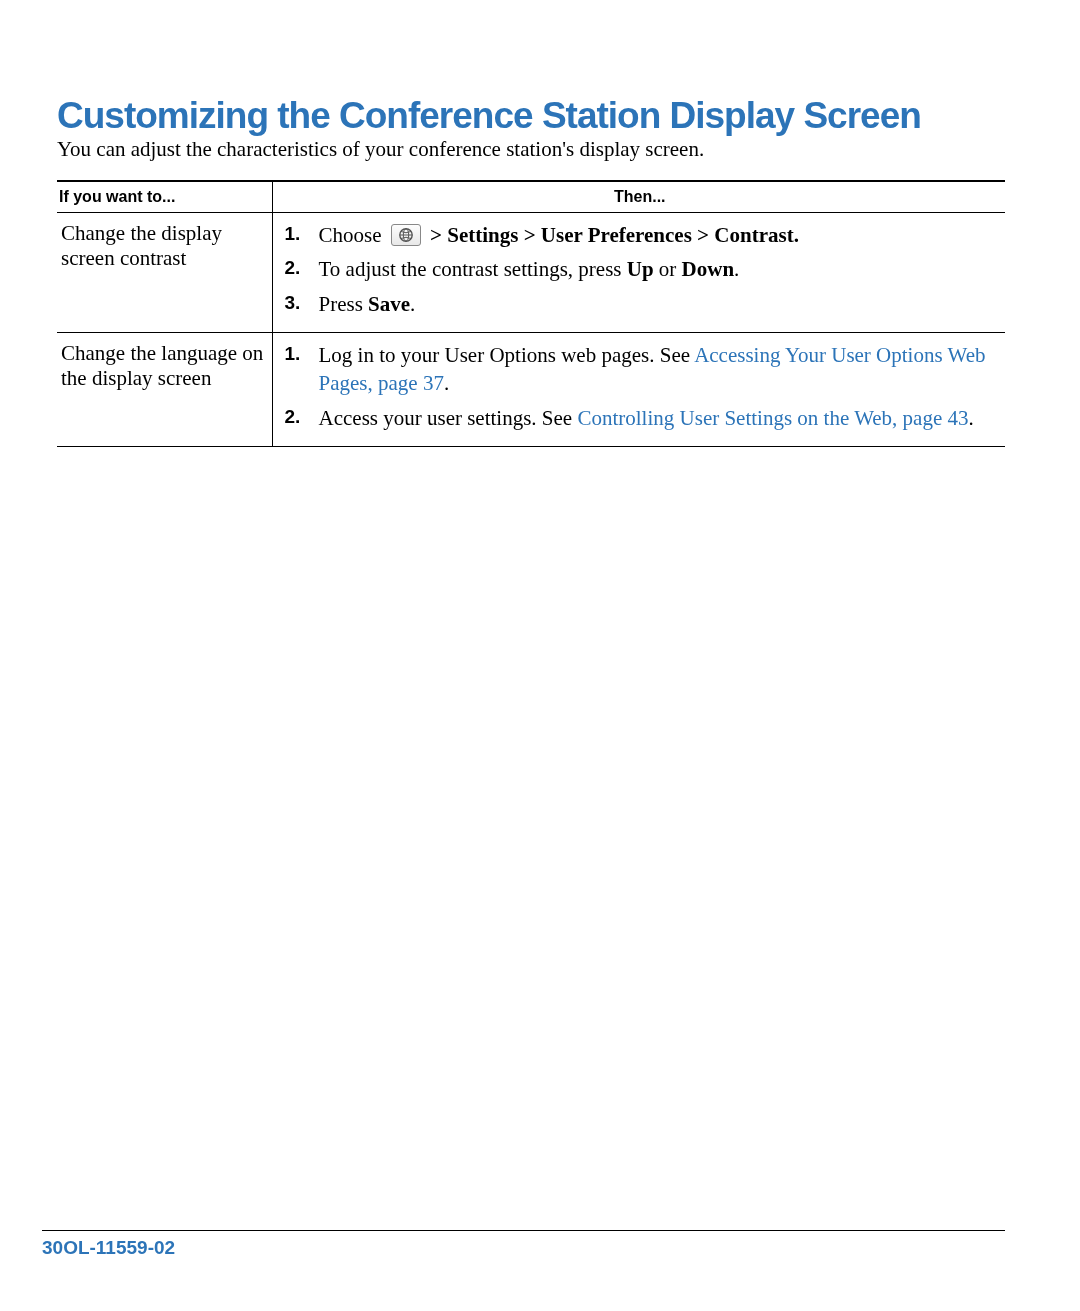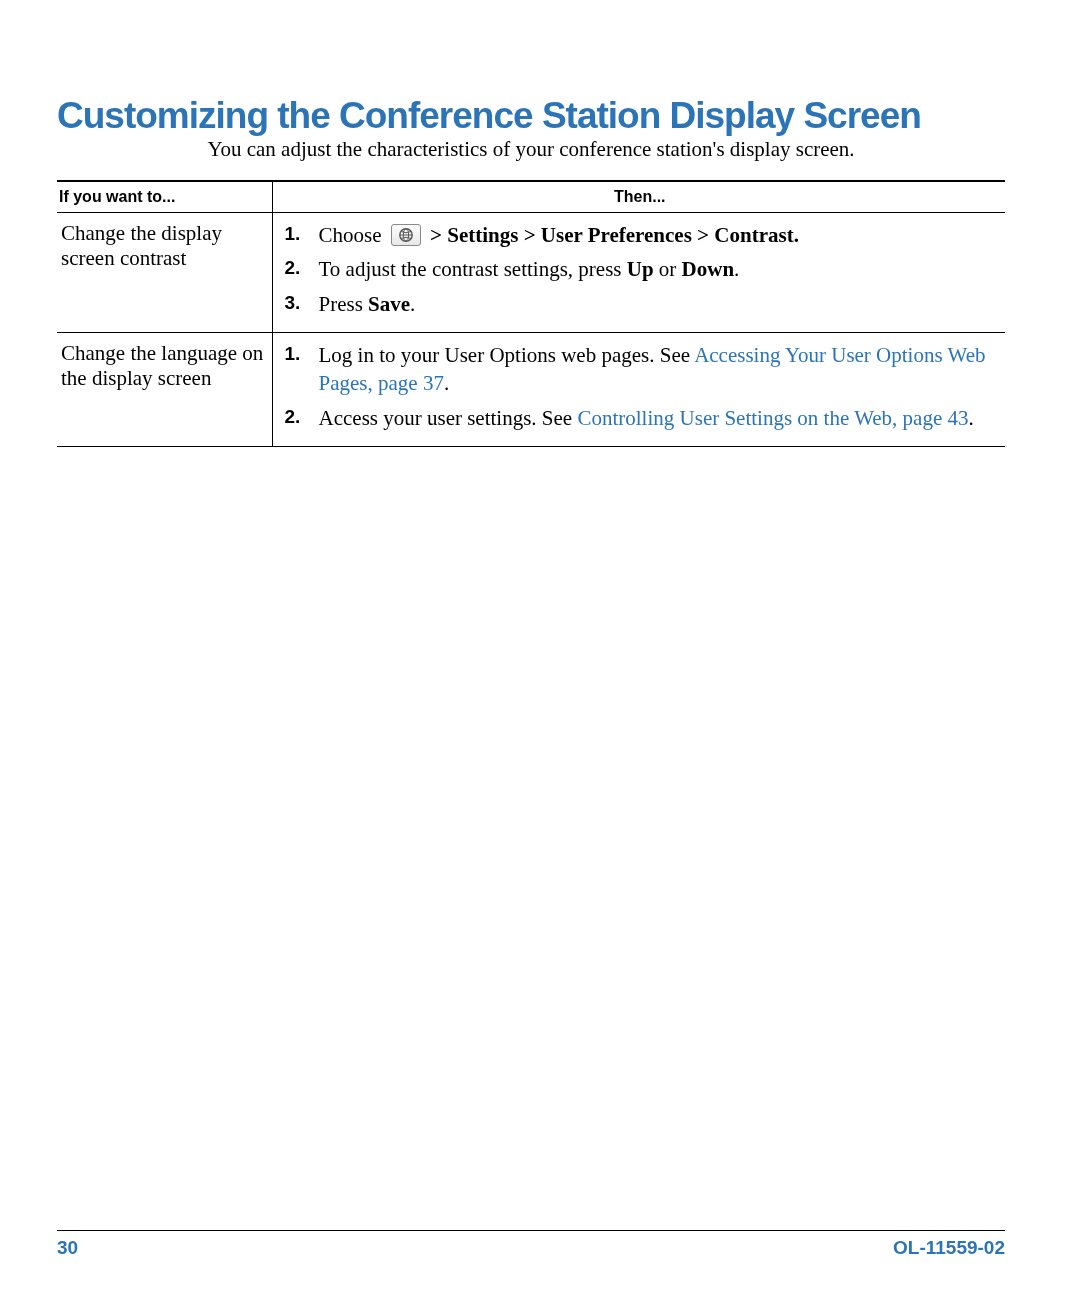--- a/index.html
+++ b/index.html
@@ -21,21 +21,20 @@
       font-weight: bold;
       color: #2C74B8;
       font-size: 37px;
       letter-spacing: -1px;
     }
     .intro {
       font-size: 21px;
       color: #000;
       margin-bottom: 18px;
       font-family: 'Sabon', Georgia, serif;
-      text-align: center;
     }
     table {
       width: 100%;
       border-collapse: collapse;
       font-size: 21px;
     }
     th {
       font-family: Arial, Helvetica, sans-serif;
       font-weight: bold;
       font-size: 16px;
@@ -105,26 +104,26 @@
     }
     .icon-btn svg {
       display: block;
     }
     .link {
       color: #2C74B8;
     }
     .footer {
       position: absolute;
       bottom: 52px;
-      left: 57px;
+      left: 42px;
       right: 75px;
       border-top: 1px solid #000;
       padding-top: 6px;
       display: flex;
-      justify-content: space-between;
+      justify-content: flex-start;
       font-family: Arial, Helvetica, sans-serif;
       font-weight: bold;
       font-size: 19px;
       color: #2C74B8;
     }
   </style>
 </head>
 <body>
 
 <h1>Customizing the Conference Station Display Screen</h1>

